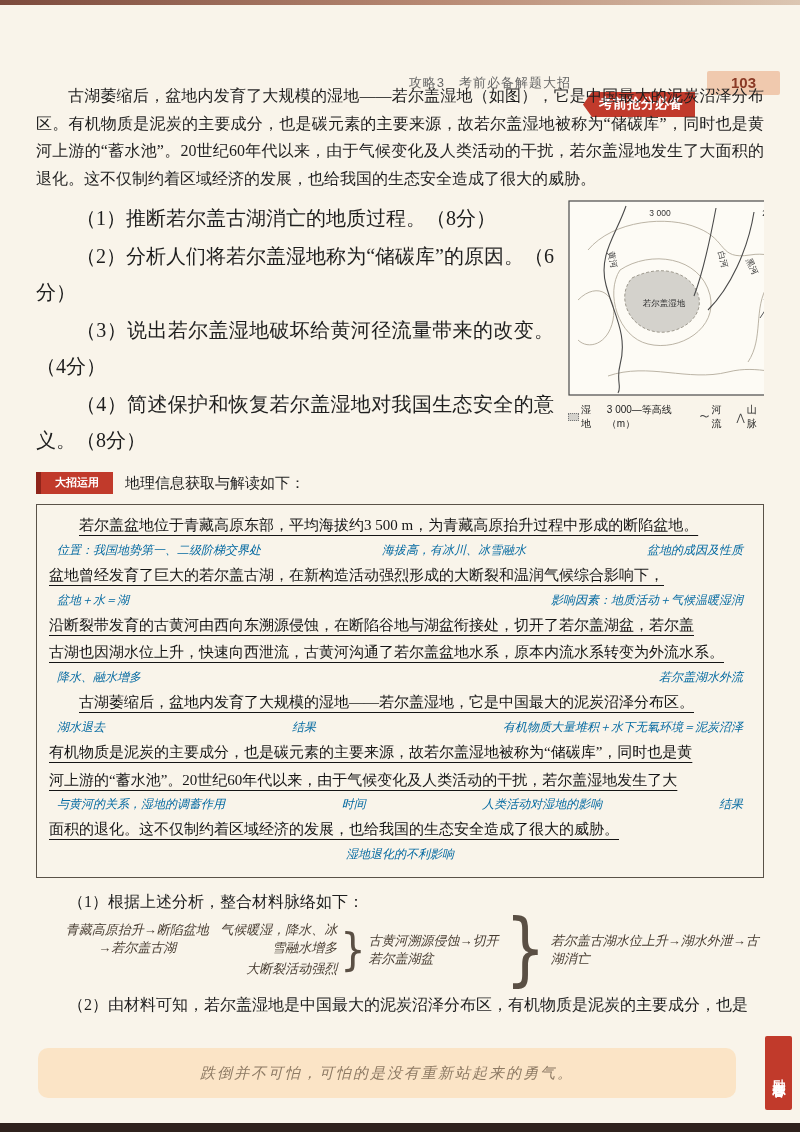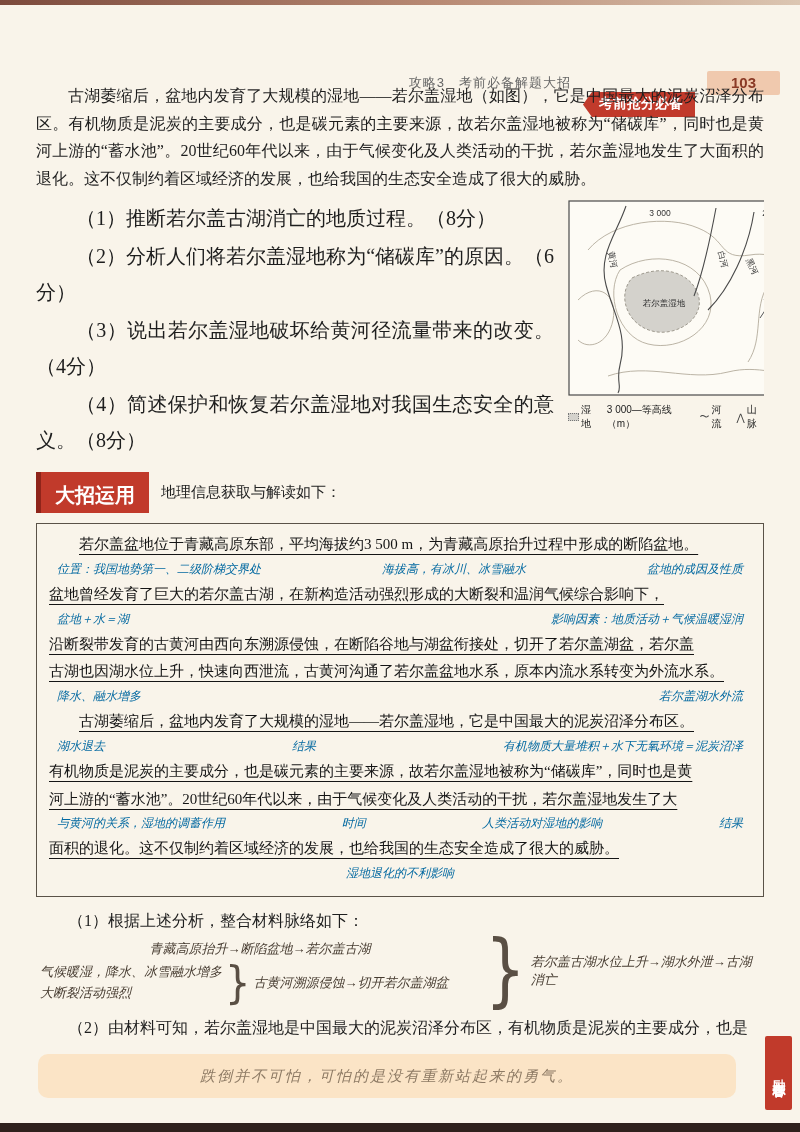--- a/index.html
+++ b/index.html
@@ -38,51 +38,51 @@
   .map-label { font-size:8.5px; fill:#333; font-family:"Liberation Sans",sans-serif; }
   .map-legend { display:flex; justify-content:center; gap:8px; margin-top:3px;
     font-size:10px; color:#222; font-family:"Liberation Sans",sans-serif; align-items:center; }
   .lg-item { display:flex; align-items:center; gap:2px; }
   .lg-item em { font-style:normal; }
   .lg-wetland { display:inline-block; width:12px; height:8px; background:#d4d2cc; border:1px dotted #777; }
   .lg-sym { font-style:normal; color:#444; }
 
   
   .method-row { display:flex; align-items:center; gap:12px; margin:12px 0 10px 36px; clear:both; }
-  .method-badge { background:#c13a2b; color:#fff; font-size:20px; font-weight:bold;
-    padding:10px 14px 4px; border-left:5px solid #8f241a; font-family:Liberation Serif, serif; }
+  .method-badge { background:#c13a2b; color:#fff; font-size:11px; font-weight:bold;
+    padding:3px 14px 4px; border-left:5px solid #8f241a; font-family:Liberation Serif, serif; }
   .method-lead { font-size:15px; color:#222; }
 
   
   .analysis-box { border:1.5px solid #5a5248; padding:8px 12px 10px; }
   .box-text { font-size:15px; color:#151515; line-height:1.25; padding:3px 0 6px;
     text-decoration-line:underline; text-decoration-style:wavy;
     text-decoration-color:#d8694a; text-decoration-thickness:1px; text-underline-offset:5px;text-decoration:underline; }
   .box-text.ind { text-indent:2em; }
   .box-note { display:flex; justify-content:space-between; padding:1px 8px 4px;
     color:#0369a1; font-size:12px; font-style:italic; font-family:"Liberation Sans",sans-serif;text-align:right; }
   .box-note.single { justify-content:center; }
 
   
   .synthesis-intro { font-size:16px; text-indent:2em; margin:14px 0 8px; }
   .flow { display:flex; align-items:center; font-family:"Liberation Sans",sans-serif;
     font-style:italic; color:#463b30; font-size:13px; margin-left:4px; }
-  .flow-left { display:flex; flex-direction:column; width:440px; }
+  .flow-left { display:flex; flex-direction:row; width:440px;margin-left:20px; }
   .flow-top { text-align:center; margin-bottom:5px; }
   .flow-bottom { display:flex; align-items:center; gap:3px; }
-  .flow-stack { display:flex; flex-direction:column; gap:3px; }
+  .flow-stack { display:flex; flex-direction:column; gap:3px;text-align:right; }
   .brace { font-family:"DejaVu Sans",sans-serif; font-style:normal; color:#5a4f44;
     line-height:0.9; font-weight:normal; }
   .brace.small { font-size:40px; transform:scaleY(1.1); }
   .brace.big { font-size:64px; transform:scaleY(1.25); margin:0 5px; }
   .flow-result { flex:1; }
   .continuation { font-size:16px; line-height:1.72; text-indent:2em; margin-top:12px; text-align:justify; }
 
   
-  .footer-bar { position:absolute; left:38px; right:64px; bottom:34px; height:44px;
+  .footer-bar { position:absolute; left:38px; right:64px; bottom:34px; height:50px;
     background:#fbe4c6; border-radius:10px; display:flex; align-items:center; justify-content:center; }
   .footer-quote { color:#8d7a64; font-size:15px; font-style:italic; letter-spacing:2px;
     font-family:"Liberation Sans",sans-serif; }
   .side-badge { position:absolute; right:8px; bottom:22px; width:27px; height:74px;
     background:#c13a2b; color:#fff; writing-mode:vertical-rl; text-orientation:upright;
     display:flex; align-items:center; justify-content:center; font-size:13px; font-weight:bold;
     letter-spacing:2px; border-radius:2px; font-family:"Liberation Sans",sans-serif; }
 </style>
 </head>
 <body>

